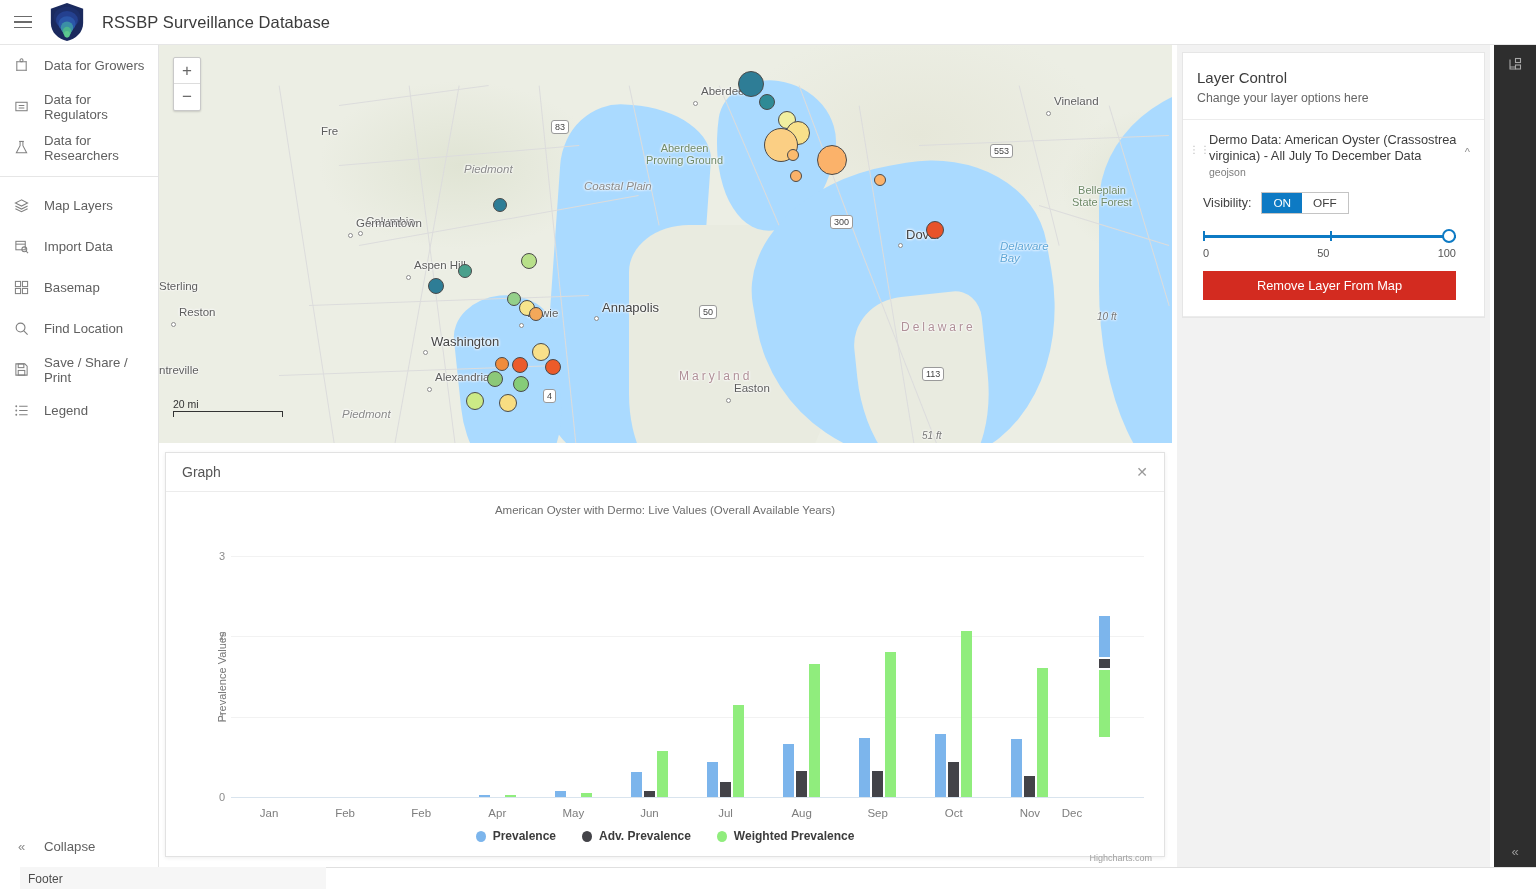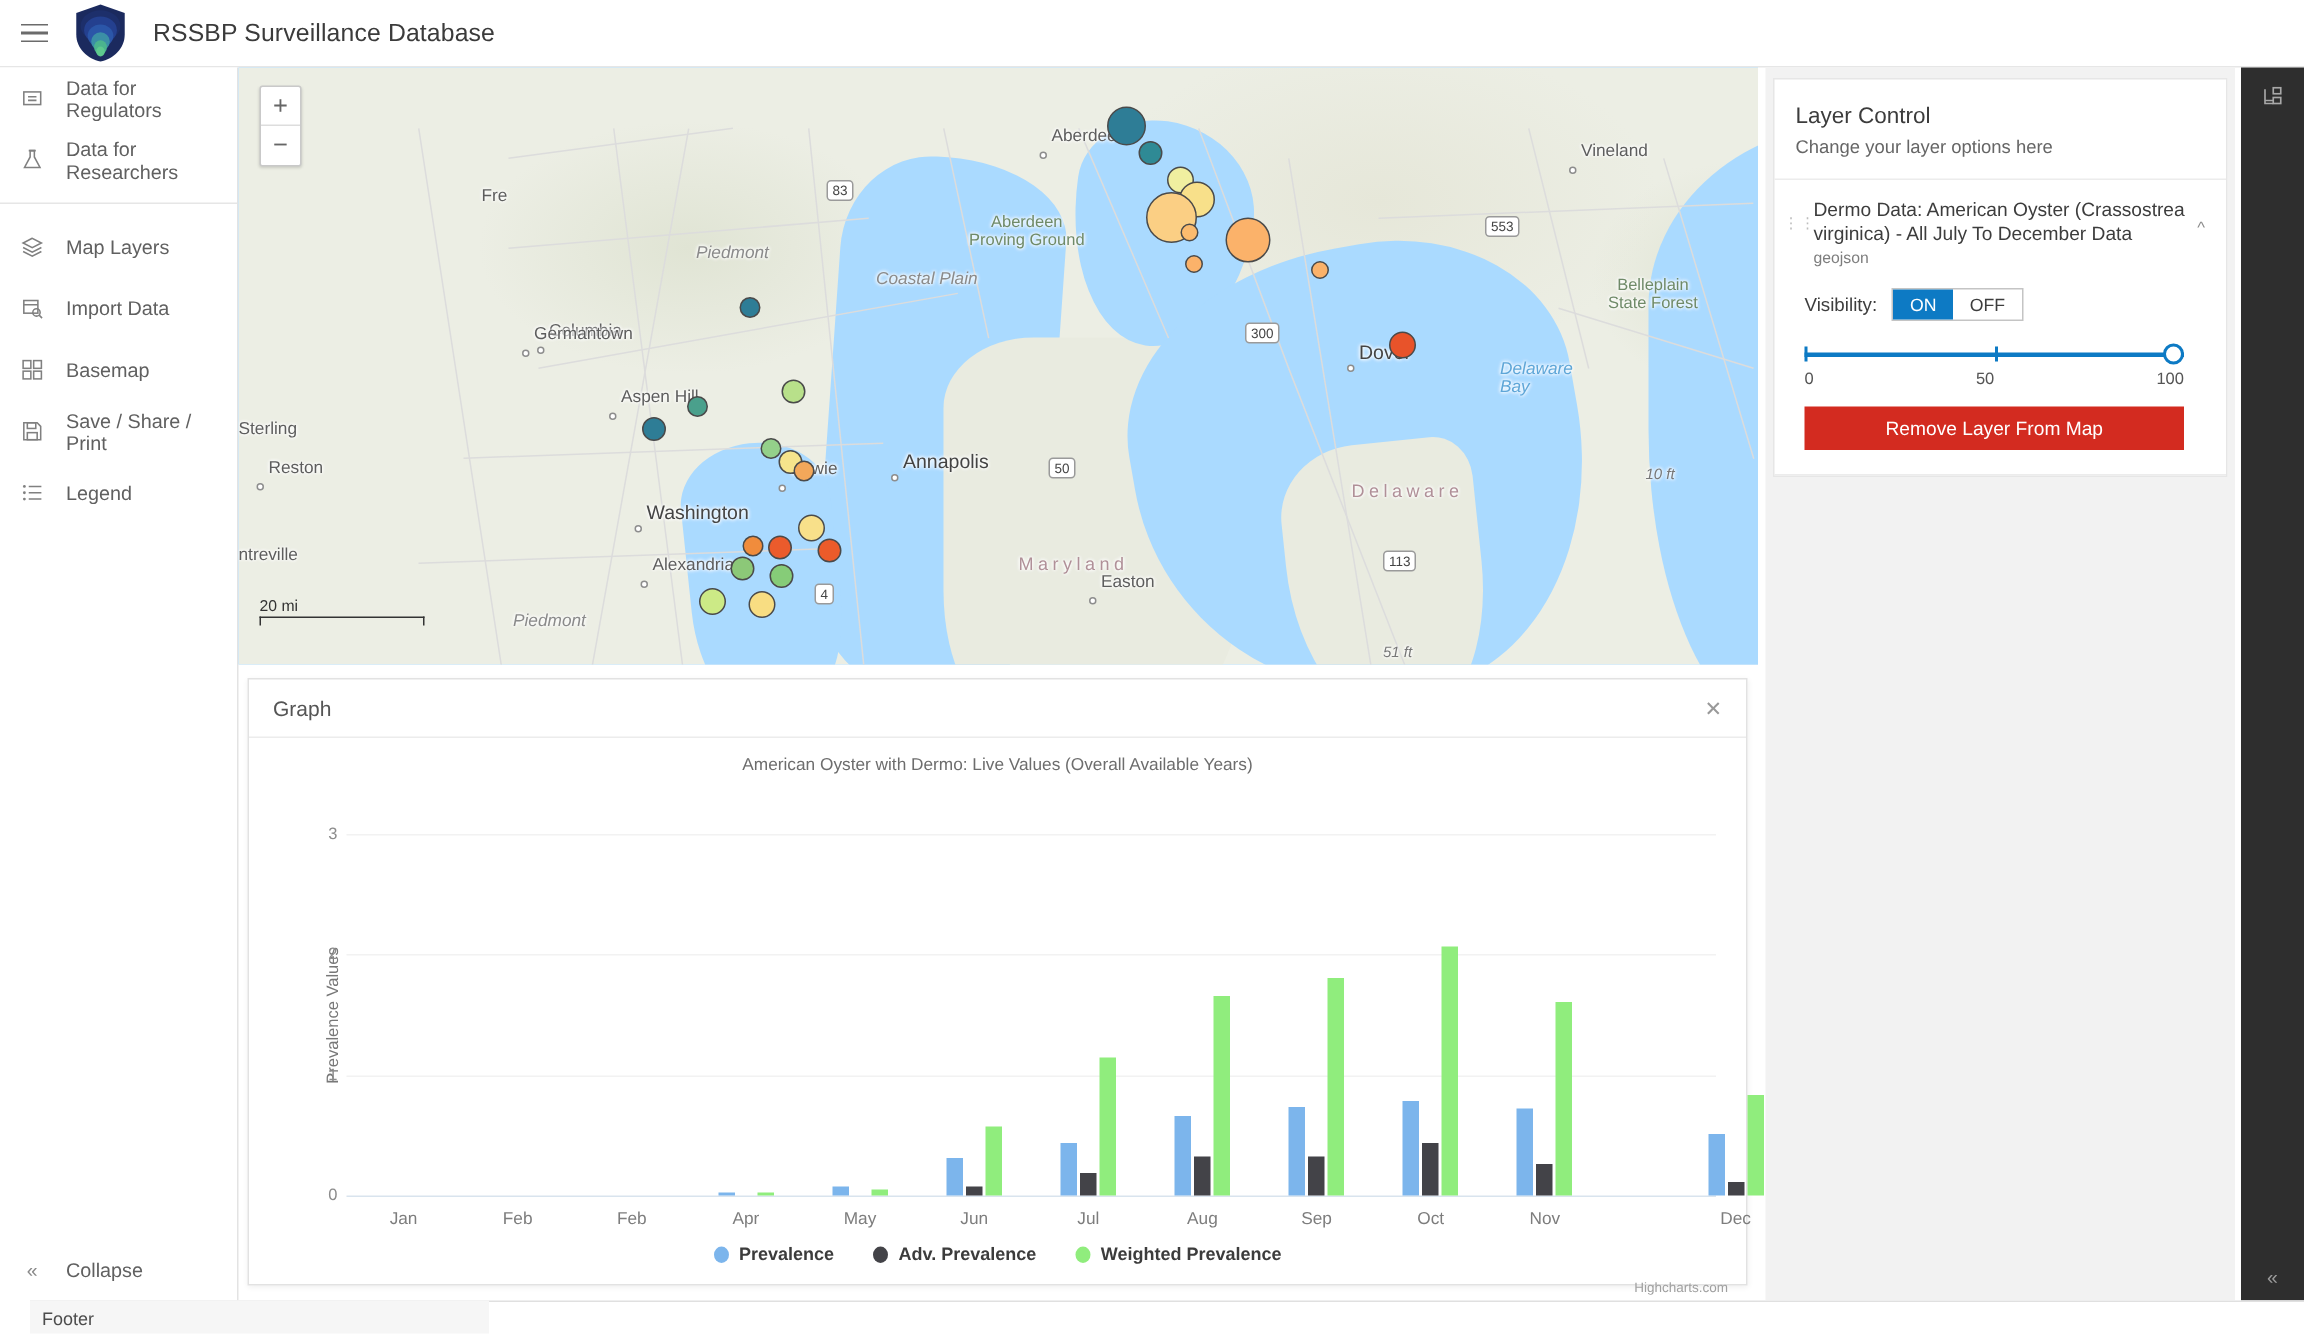--- a/index.html
+++ b/index.html
@@ -288,20 +288,30 @@
     <ellipse cx="20" cy="23" rx="9" ry="8" fill="#2b56a8"></ellipse>
     <ellipse cx="20" cy="27" rx="6.5" ry="6.5" fill="#3b8fa6"></ellipse>
     <ellipse cx="20" cy="31" rx="4.5" ry="5" fill="#4bb48e"></ellipse>
     <ellipse cx="20" cy="34" rx="3" ry="3.5" fill="#5dc98e"></ellipse>
   </svg>
   <div id="app-title">RSSBP Surveillance Database</div>
 </div>
 
 <div id="sidebar">
 
+  <div class="nav-item">
+    <span class="nav-ico">
+      <svg viewBox="0 0 16 16" fill="none" stroke="currentColor" stroke-width="1.1">
+        <path d="M3 4h10v9H3z"></path>
+          <circle cx="8" cy="2.5" r="1.6"></circle>
+        <path d="M3 4v-.5M13 4v-.5M3 13v.8M13 13v.8"></path>
+      </svg>
+    </span>
+    <span>Data for Growers</span>
+  </div>
 
   <div class="nav-item">
     <span class="nav-ico">
       <svg viewBox="0 0 16 16" fill="none" stroke="currentColor" stroke-width="1.1">
         <rect x="2" y="3.5" width="12" height="9"></rect>
           <path d="M5 7h6M5 9.5h6"></path>
       </svg>
     </span>
     <span>Data for Regulators</span>
   </div>
@@ -347,20 +357,29 @@
       <svg viewBox="0 0 16 16" fill="none" stroke="currentColor" stroke-width="1.1">
         <rect x="1.5" y="1.5" width="5.5" height="5.5"></rect>
           <rect x="9" y="1.5" width="5.5" height="5.5"></rect>
         <rect x="1.5" y="9" width="5.5" height="5.5"></rect>
           <rect x="9" y="9" width="5.5" height="5.5"></rect>
       </svg>
     </span>
     <span>Basemap</span>
   </div>
 
+  <div class="nav-item">
+    <span class="nav-ico">
+      <svg viewBox="0 0 16 16" fill="none" stroke="currentColor" stroke-width="1.2">
+        <circle cx="7" cy="7" r="4.7"></circle>
+          <path d="M10.5 10.5L14.5 14.5"></path>
+      </svg>
+    </span>
+    <span>Find Location</span>
+  </div>
 
   <div class="nav-item">
     <span class="nav-ico">
       <svg viewBox="0 0 16 16" fill="none" stroke="currentColor" stroke-width="1.1">
         <path d="M2 2h9.5L14 4.5V14H2z"></path>
           <rect x="4.5" y="2" width="6" height="4"></rect>
         <rect x="4.5" y="9" width="7" height="5"></rect>
       </svg>
     </span>
     <span>Save / Share / Print</span>
@@ -633,21 +652,21 @@
             <div class="bar" style="height: 14.3333%; background: rgb(67, 67, 72);"></div>
             <div class="bar" style="height: 69%; background: rgb(144, 237, 125);"></div>
             <div class="xtick">Oct</div>
           </div>
           <div class="month-col" style="left: 788.833px; width: 76.0833px;">
             <div class="bar" style="height: 24%; background: rgb(124, 181, 236);"></div>
             <div class="bar" style="height: 8.66667%; background: rgb(67, 67, 72);"></div>
             <div class="bar" style="height: 53.3333%; background: rgb(144, 237, 125);"></div>
             <div class="xtick">Nov</div>
           </div>
-          <div class="month-col" style="left: 916px; width: 76.0833px;">
+          <div class="month-col" style="left: 831px; width: 76.0833px; flex-direction: column;">
             <div class="bar" style="height: 17%; background: rgb(124, 181, 236);"></div>
             <div class="bar" style="height: 3.66667%; background: rgb(67, 67, 72);"></div>
             <div class="bar" style="height: 27.6667%; background: rgb(144, 237, 125);"></div>
             <div class="xtick">Dec</div>
           </div>
         </div>
     </div>
     <div id="legend">
         <div class="li">
           <span class="dot" style="background: rgb(124, 181, 236);"></span>

